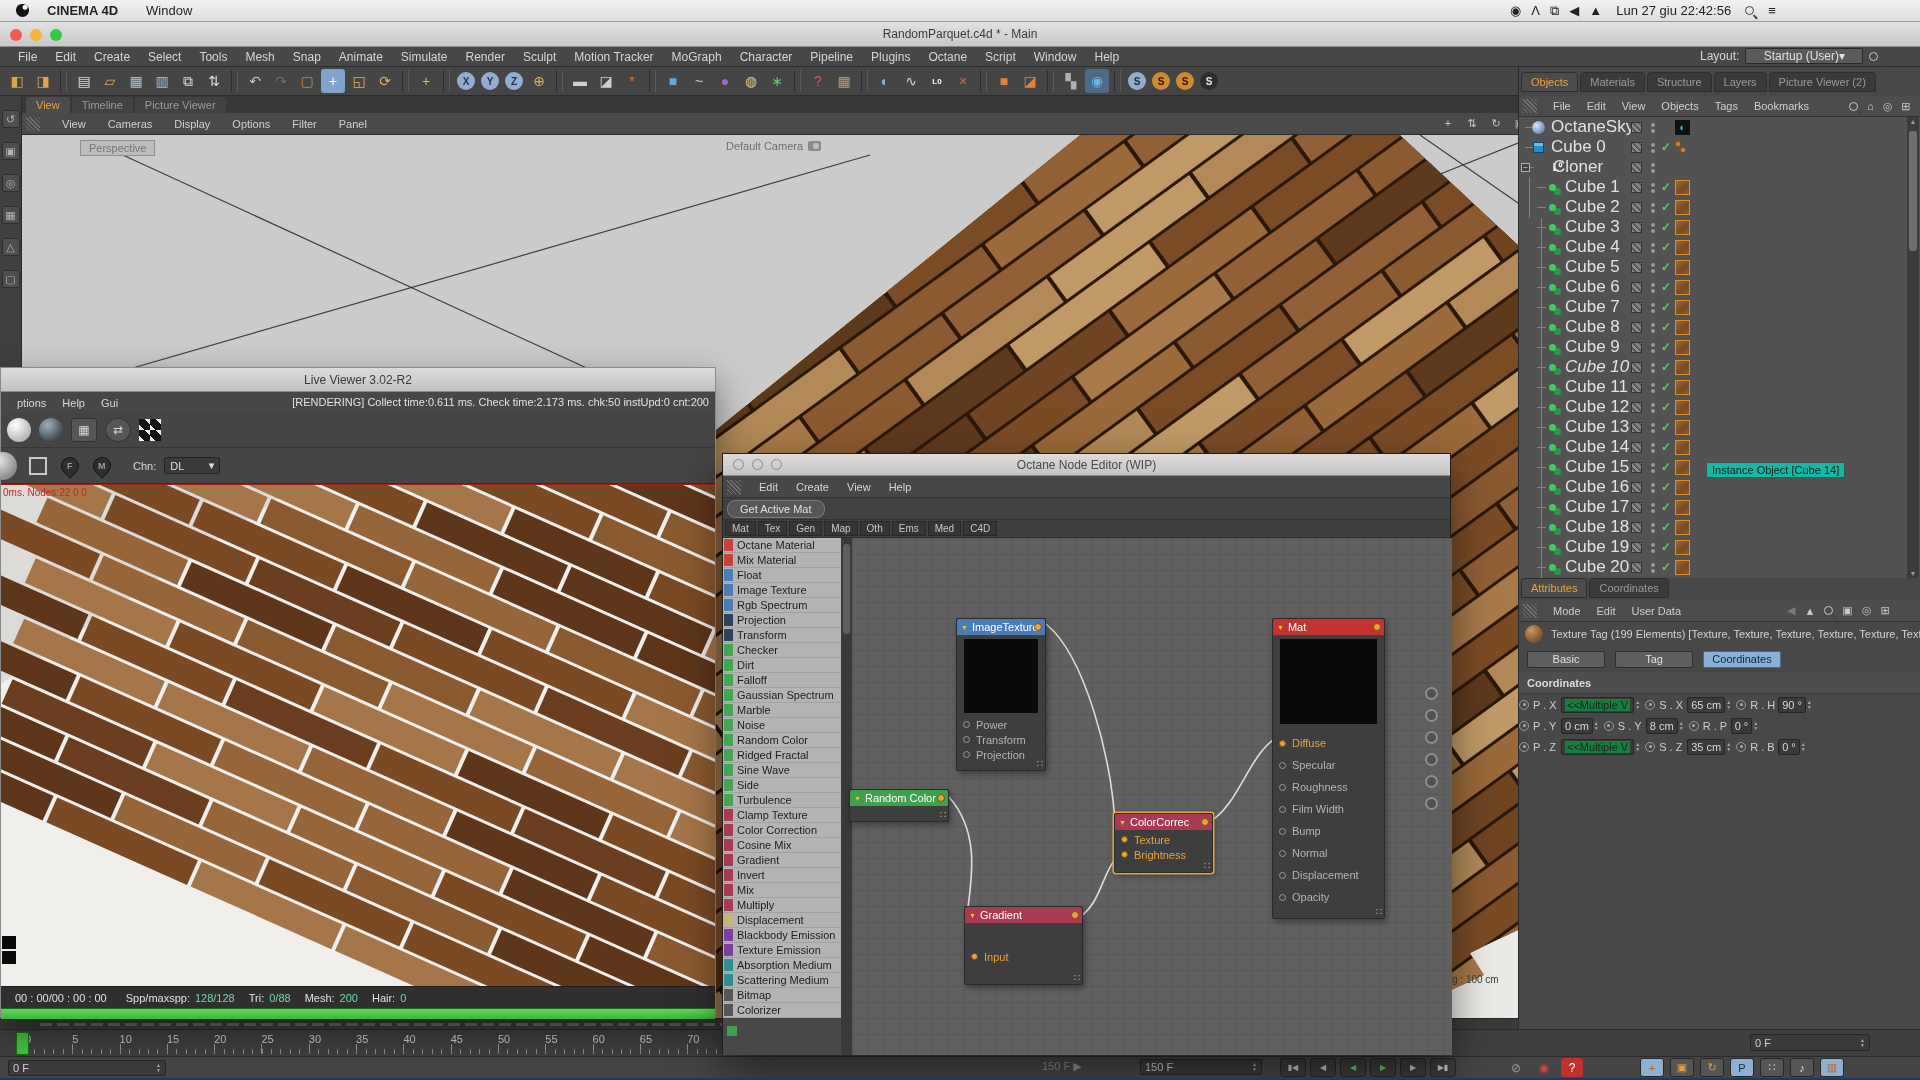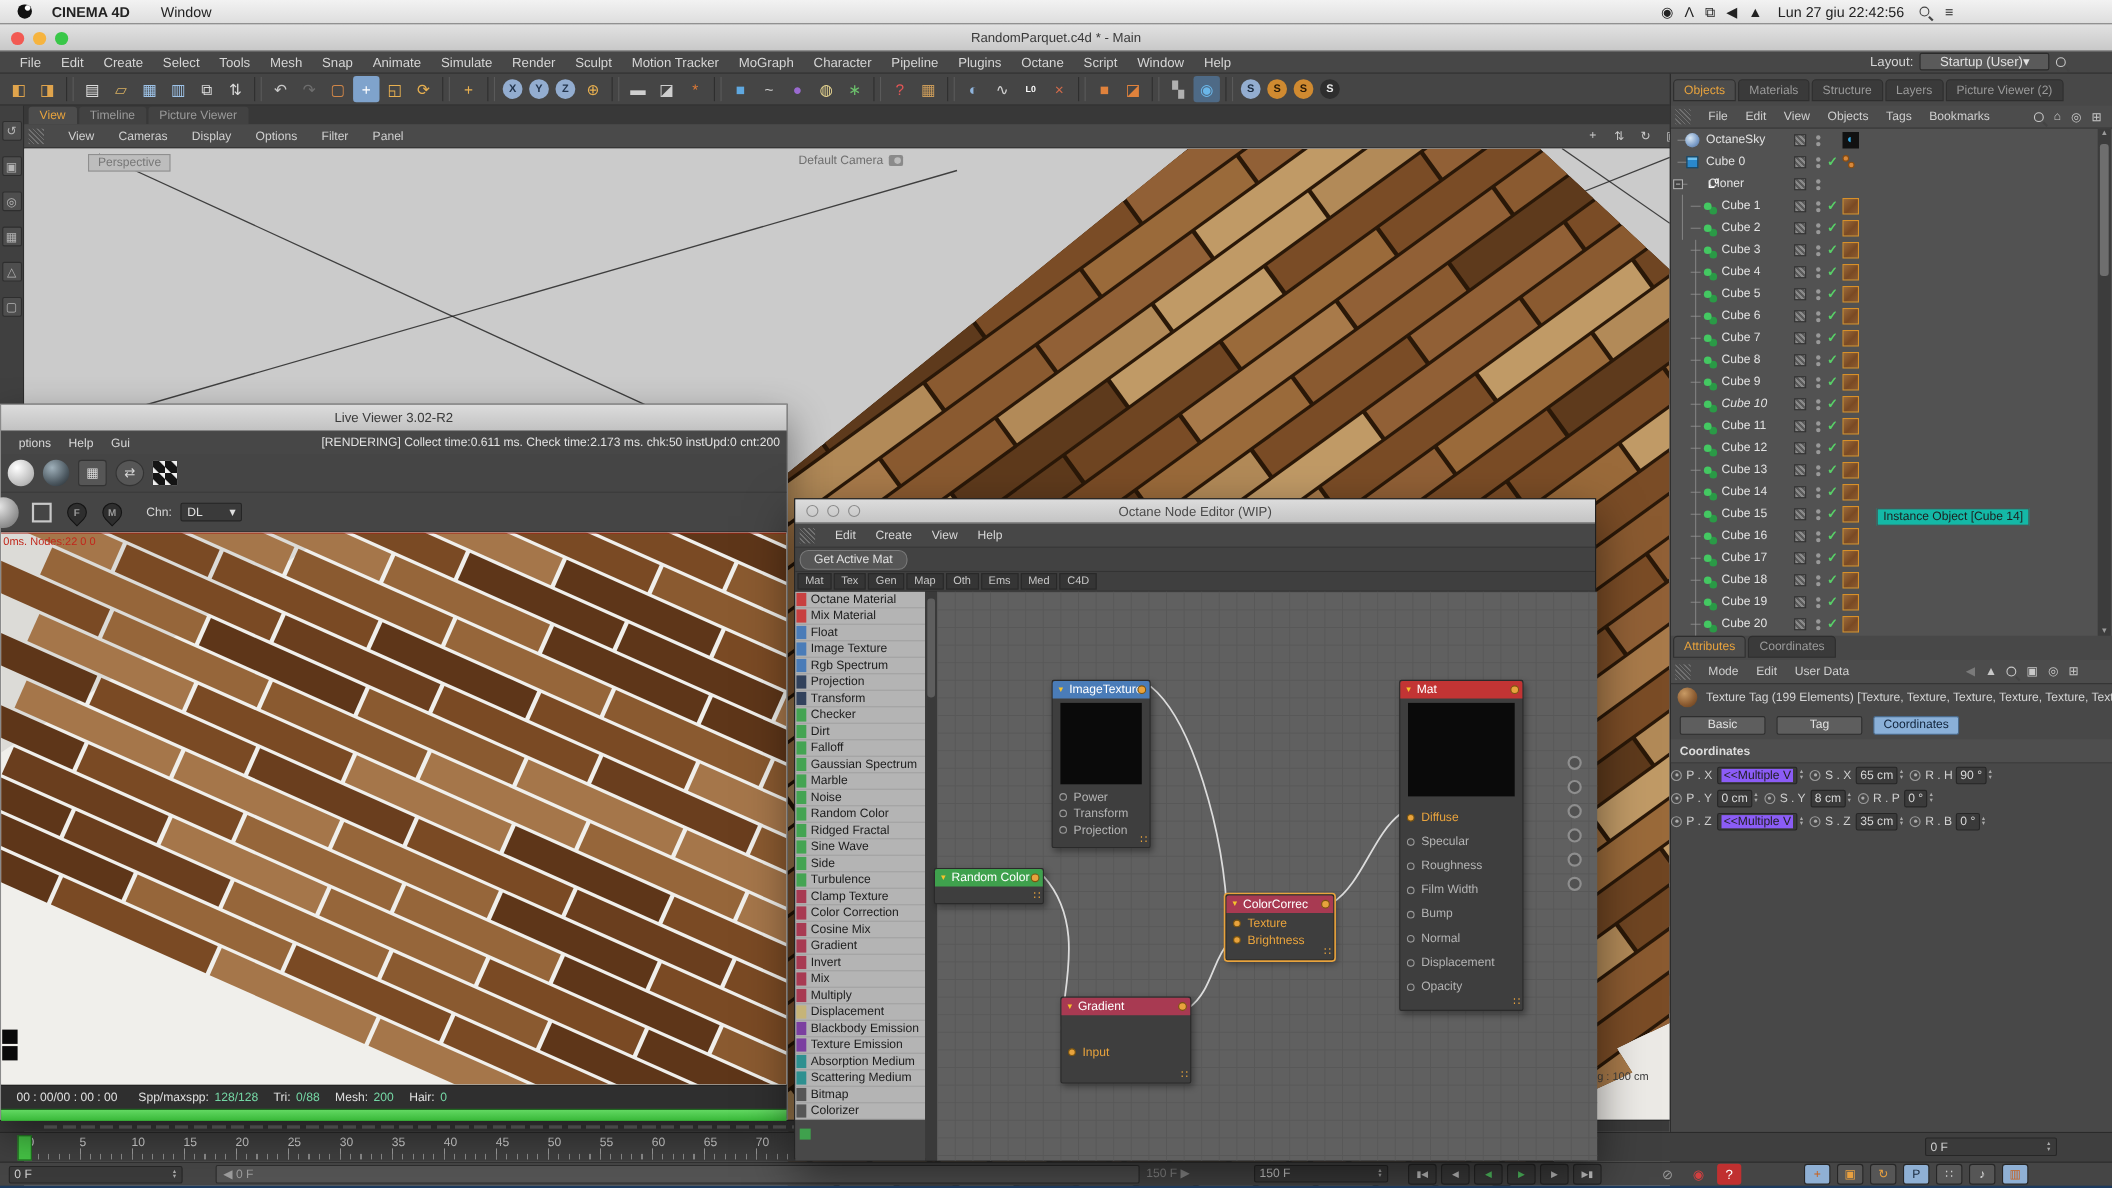--- a/index.html
+++ b/index.html
@@ -188,21 +188,21 @@
 #paneltabs .ptab{padding:3px 9px;background:#3a3a3a;color:#9a9a9a;border-radius:4px 4px 0 0;border:1px solid #2e2e2e}
 #paneltabs .ptab.active{background:#4c4c4c;color:#e8a33d}
 #omenu{position:absolute;left:0;top:29px;width:402px;height:21px;background:#4c4c4c;border-bottom:1px solid #333;
   display:flex;align-items:center;color:#cfcfcf}
 #omenu .mi{margin-left:16px}
 .panelicons{position:absolute;display:flex;gap:9px;align-items:center;color:#c8c8c8}
 #otree{position:absolute;left:0;top:50px;width:402px;height:461px;background:#525252;overflow:hidden}
 .orow{position:relative;height:20px;display:flex;align-items:center;color:#e2e2e2}
 .orow .stub{position:absolute;top:10px;width:9px;height:1px;background:#9a9a9a;opacity:.65}
 .oicn{position:absolute;display:flex;align-items:center;justify-content:center;width:15px;height:15px}
-.olabel{position:absolute;left:0;font-size:11px}
+.olabel{position:absolute;left:0;font-size:17px}
 .icn-sky{width:13px;height:13px;border-radius:50%;background:radial-gradient(circle at 35% 35%,#d8e6f2,#7a9cc8 60%,#50688c)}
 .icn-cube{width:11px;height:11px;background:linear-gradient(180deg,#6cc0f0 0 30%,#2a88cc 30%);border:1px solid #10486c}
 .icn-cloner{color:#fff;font-weight:bold;font-size:10px}
 .icn-inst{width:7px;height:7px;border-radius:50%;background:#44c862;box-shadow:5px 4px 0 #2a9a46}
 .expander{position:absolute;left:2px;top:6px;width:9px;height:9px;border:1px solid #b0b0b0;color:#e0e0e0;
   font-size:8px;line-height:7px;text-align:center;background:#444}
 .olayer{position:absolute;left:112px;width:11px;height:11px;border:1px solid #333;
   background:repeating-linear-gradient(45deg,#8a8a8a 0 2px,#5a5a5a 2px 4px)}
 .odots{position:absolute;left:132px;top:6px;width:4px;height:4px;border-radius:50%;background:#999;box-shadow:0 6px 0 #999}
 .ocheck{position:absolute;left:142px;color:#58d068;font-size:12px;font-weight:bold}
@@ -235,21 +235,21 @@
 #asect{position:absolute;left:0;top:605px;width:402px;height:22px;background:#4e4e4e;border-bottom:1px solid #3a3a3a;
   display:flex;align-items:center;font-weight:bold;color:#dcdcdc;padding-left:8px}
 #afields{position:absolute;left:0;top:627px;width:402px}
 .frow{display:flex;height:21px;align-items:center}
 .fgroup{display:flex;align-items:center;flex:none}
 .radio{width:10px;height:10px;border-radius:50%;border:1px solid #9a9a9a;margin-right:4px;position:relative;flex:none}
 .radio::after{content:"";position:absolute;left:2.5px;top:2.5px;width:3px;height:3px;border-radius:50%;background:#aaa}
 .flbl{width:28px;color:#cfcfcf;flex:none}
 .fbox{flex:1;height:16px;background:#3a3a3a;border:1px solid #262626;border-radius:2px;display:flex;
   align-items:center;padding:0 3px;overflow:hidden;white-space:nowrap;color:#d8d8d8}
-.fbox .multi{background:#8b5cf6;color:#1e1e1e;padding:0 2px}
+.fbox .multi{background:#15803d;color:#1e1e1e;padding:0 2px}
 .fstep{width:10px;flex:none;margin-left:1px}
 
 
 #tooltip{left:1706px;top:462px;background:#14b8a6;border:1px solid #4a4a4a;color:#1e1e1e;
   padding:1px 5px;z-index:60;font-size:11px;white-space:nowrap}
 </style>
 </head>
 <body>
 
 <div id="screen">
@@ -1996,23 +1996,20 @@
   </div>
 
   <div id="animbar" class="abs">
     <div class="spinbox" style="margin-left:8px;width:158px">
         <span>0 F</span>
         <span class="stepper">
           <span>▲</span>
           <span>▼</span>
         </span>
       </div>
-    <div id="ascroll">
-        <span>◀ 0 F</span>
-      </div>
     <div id="arange">150 F ▶</div>
     <div id="aspin" class="spinbox">
         <span>150 F</span>
         <span class="stepper">
           <span>▲</span>
           <span>▼</span>
         </span>
       </div>
     <div id="transport">
         <span>▮◀</span>

